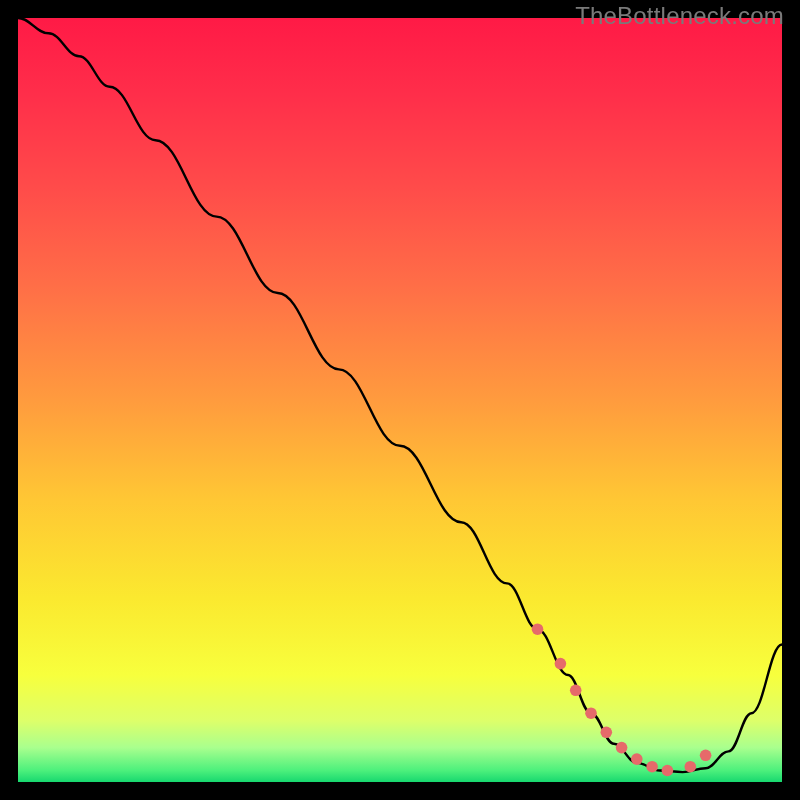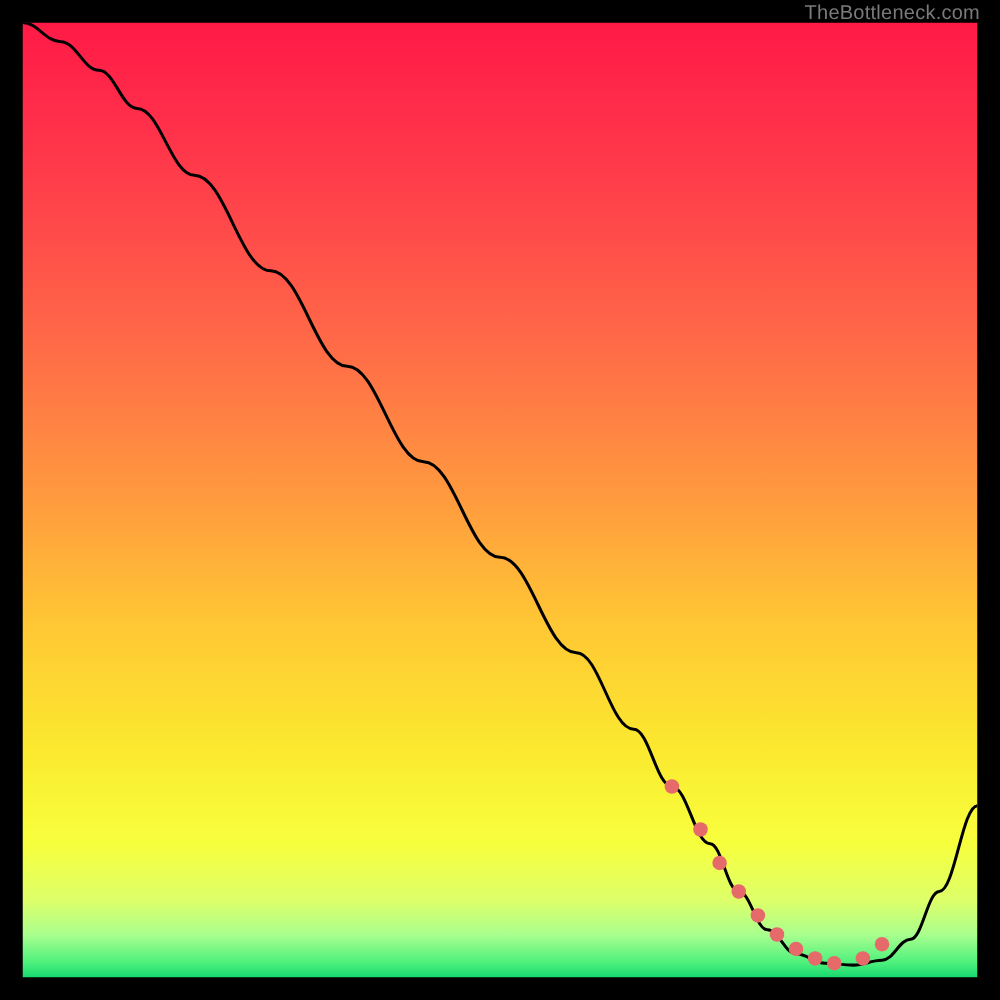--- a/index.html
+++ b/index.html
@@ -17,21 +17,21 @@
     top: 18px;
     width: 764px;
     height: 764px;
     background: #000;
   }
   .watermark {
     position: absolute;
     top: 2px;
     right: 16px;
     color: #7a7a7a;
-    font-size: 16px;
+    font-size: 24px;
     font-weight: 500;
     letter-spacing: 0.2px;
     z-index: 20;
   }
   svg {
     position: absolute;
     left: 0;
     top: 0;
   }
 </style>

